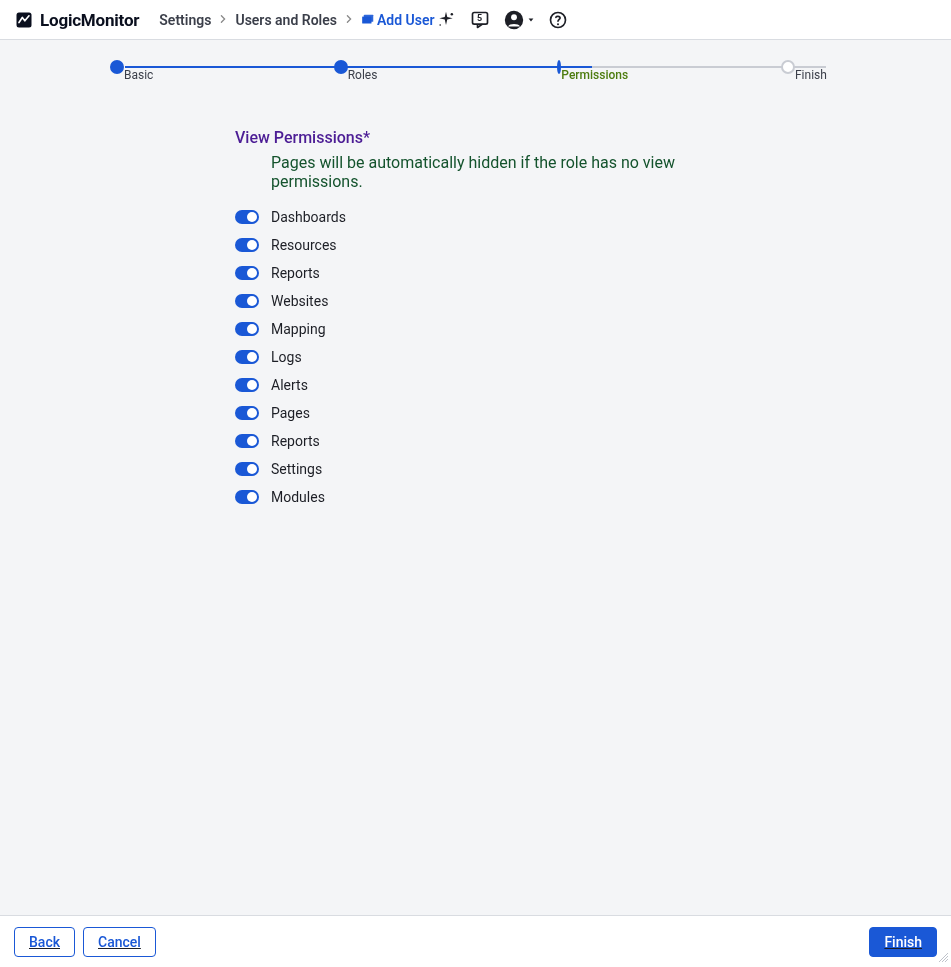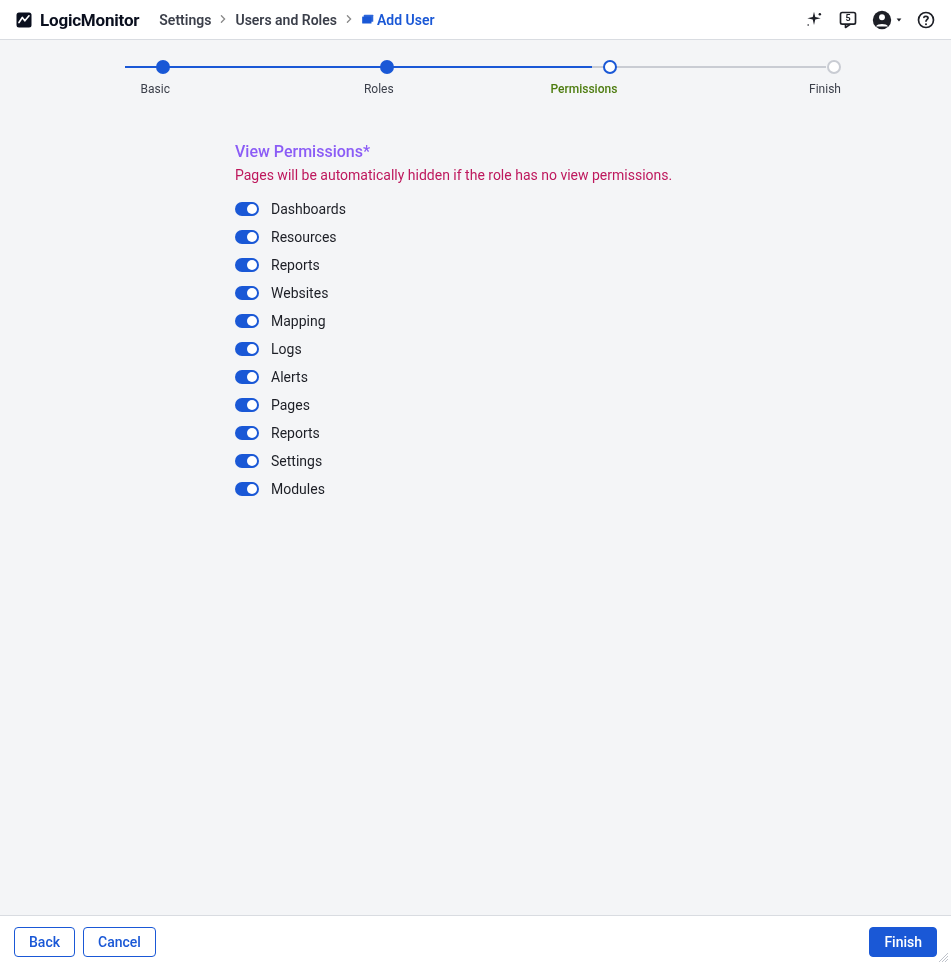--- a/index.html
+++ b/index.html
@@ -14,66 +14,67 @@
   }
 
   
   .header {
     height: 40px;
     background: #fff;
     border-bottom: 1px solid #d9dce1;
     display: flex;
     align-items: center;
     padding: 0 14px;
-    justify-content: space-between;
+    justify-content: flex-start;
   }
   .header-left { display: flex; align-items: center; gap: 12px; }
   .logo { display: flex; align-items: center; gap: 6px; font-weight: 700; font-size: 17px; color: #0a0f1e; letter-spacing: -0.2px;}
   .logo svg { width: 20px; height: 20px; }
   .breadcrumbs { display: flex; align-items: center; gap: 8px; font-size: 14px; color: #3b3f4a; margin-left: 8px;}
   .breadcrumbs .crumb { color: #3b3f4a; cursor: pointer; font-weight:600;}
   .breadcrumbs .chev { color: #888; font-size: 11px; }
   .breadcrumbs .current { color: #1a58d6; font-weight: 600; display: flex; align-items: center; gap: 2px; }
   .breadcrumbs .current svg { width: 14px; height: 14px; }
 
   .header-right { display: flex; align-items: center; gap: 12px; }
   .hicon { width: 22px; height: 22px; display:flex; align-items:center; justify-content:center; cursor:pointer; color:#1d1f26;}
   .badge-box { position: relative; width:22px; height:22px; display:flex; align-items:center; justify-content:center;}
   .account { display:flex; align-items:center; gap:2px; cursor:pointer;}
 
   
   .stepper-wrap { padding: 20px 110px 10px; }
   .stepper { position: relative; display:flex; justify-content:space-between; align-items:center;}
   .track { position:absolute; top:6px; left:15px; right:15px; height:2px; background:#c9ccd3; z-index:0;}
   .track-fill { position:absolute; top:6px; left:15px; height:2px; background:#1a58d6; z-index:1;}
-  .step { position:relative; z-index:2; display:flex; flex-direction:column; align-items:flex-end; width:60px;}
+  .step { position:relative; z-index:2; display:flex; align-items:flex-start; width:60px;}
   .dot { width:14px; height:14px; border-radius:50%; background:#fff; border:2px solid #c9ccd3;}
   .dot.filled { background:#1a58d6; border-color:#1a58d6;}
   .dot.current { background:#fff; border-color:#1a58d6;}
   .step-label { font-size:12px; margin-top:8px; color:#3b3f4a; white-space:nowrap;}
   .step-label.current { color:#4d7c0f; font-weight:500;}
 
   
   .main { padding: 36px 0 0 235px; width: 720px;}
-  .section-title { font-size: 16px; font-weight: 500; color:#8b5cf6; margin-bottom: 6px;}
-  .section-desc { font-size: 14px; color:#be185d; margin-bottom: 18px;}
+  .section-title { font-size: 16px; font-weight: 500; color:#4c1d95; margin-bottom: 6px;}
+  .section-desc { font-size: 16px; color:#14532d; margin-bottom: 18px; margin-left: 36px;}
   .perm-list { display:flex; flex-direction:column; gap: 12px;}
   .perm-row { display:flex; align-items:center; gap:12px;}
   .perm-label { font-size:14px; color:#1d1f26;}
 
   
   .toggle { width:24px; height:14px; background:#1a58d6; border-radius:8px; position:relative; cursor:pointer; flex-shrink:0;}
   .toggle::after { content:""; position:absolute; width:10px; height:10px; background:#fff; border-radius:50%; top:2px; right:2px;}
 
   
   .footer {
     position:absolute; bottom:0; left:0; right:0; height:52px;
     background:#fff; border-top:1px solid #d9dce1;
     display:flex; align-items:center; justify-content:space-between;
     padding: 0 14px;
+    text-decoration: underline;
   }
   .footer-left { display:flex; gap:8px;}
   .btn { height:30px; padding:0 14px; border-radius:4px; font-size:14px; cursor:pointer; display:flex; align-items:center; font-weight:500;}
   .btn-outline { background:#fff; border:1px solid #1a58d6; color:#1a58d6;}
   .btn-primary { background:#1a58d6; border:1px solid #1a58d6; color:#fff;}
 
   .resize-handle { position:absolute; bottom:2px; right:2px; color:#bfc3cb; font-size:10px; pointer-events:none;}
 </style>
 </head>
 <body>

